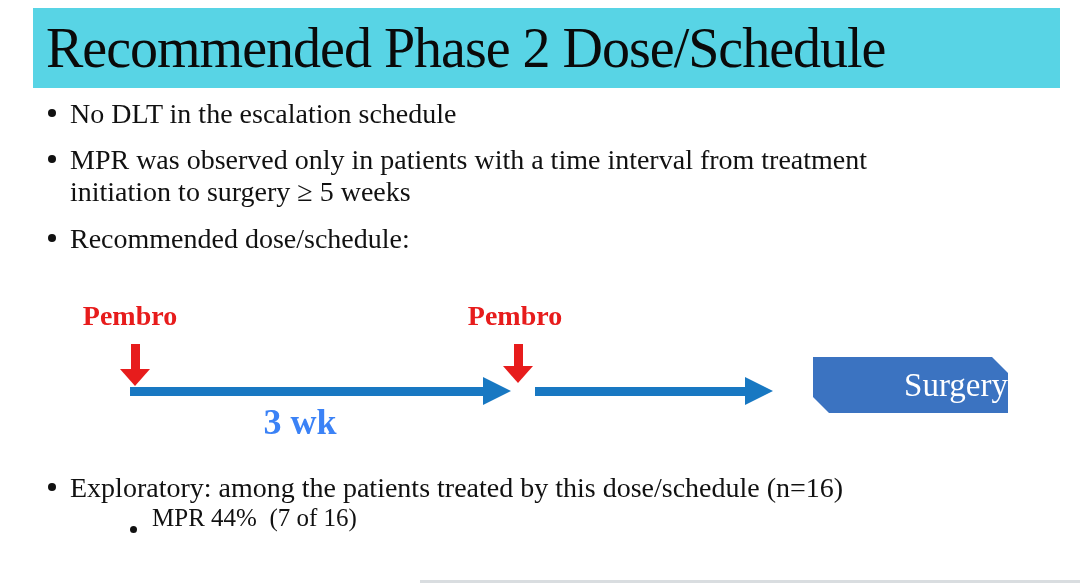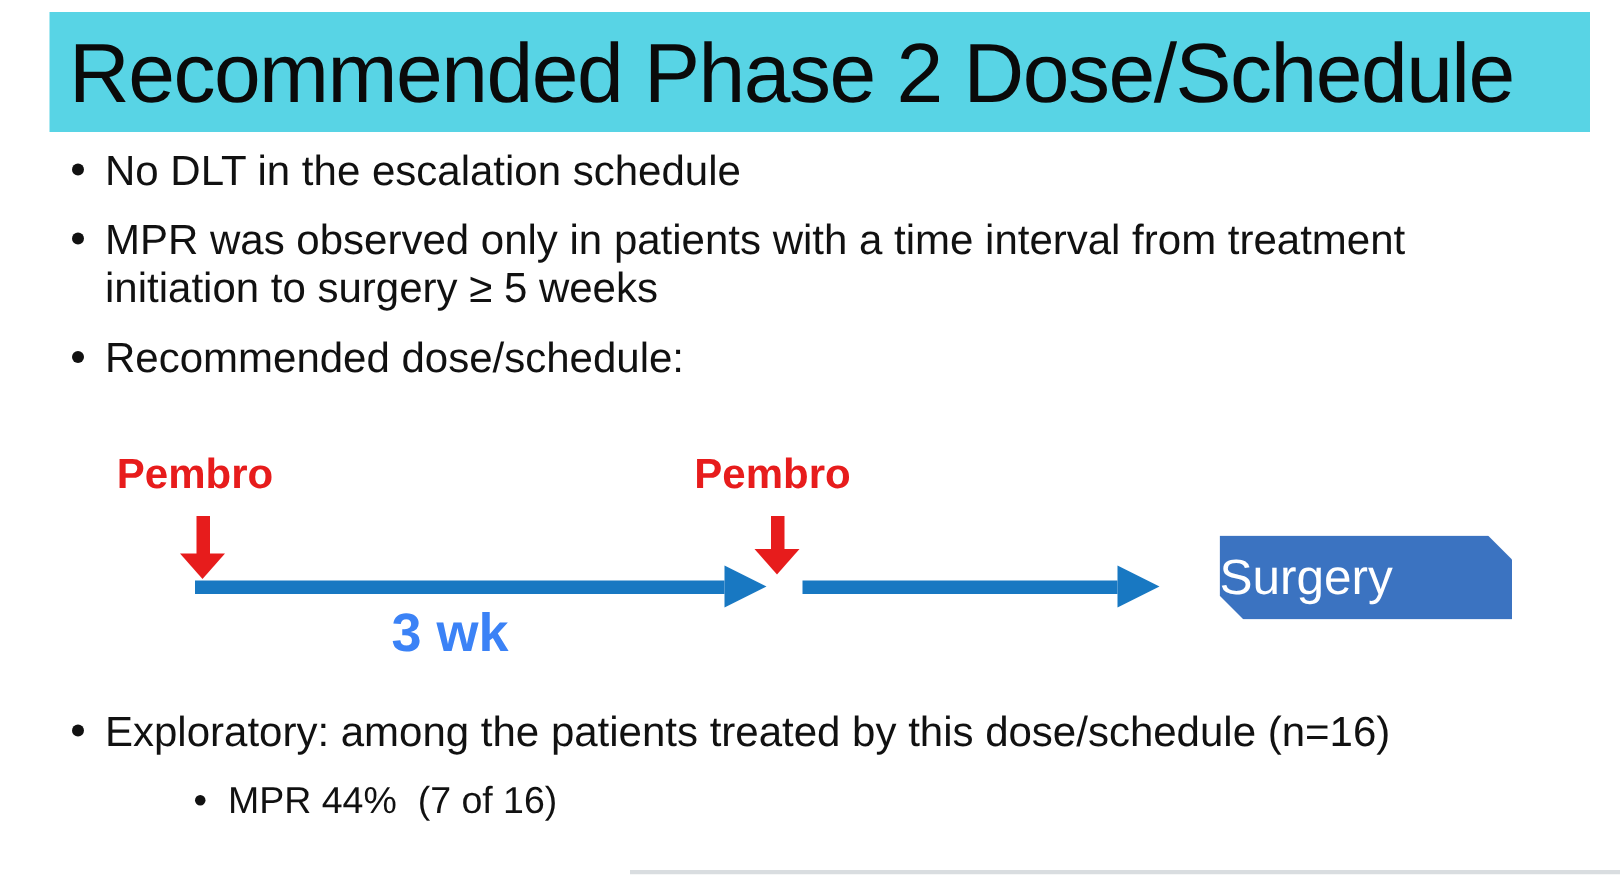--- a/index.html
+++ b/index.html
@@ -3,21 +3,21 @@
 <meta charset="utf-8">
 <style>
   :root{
     --title-bg:#58d4e5;
     --accent-red:#e71c1c;
     --arrow-blue:#1878c2;
     --box-blue:#3b73c1;
     --text:#111111;
     --bg:#ffffff;
   }
-  *{margin:0;padding:0;box-sizing:border-box;}
+  *{margin:0;padding:0;box-sizing:border-box;font-family:Liberation Serif, serif;}
   html,body{width:1080px;height:583px;overflow:hidden;}
   body{
     background:var(--bg);
     font-family:"Liberation Sans", sans-serif;
     color:var(--text);
     position:relative;
   }
   
   .title-bar{
     position:absolute;left:33px;top:8px;width:1027px;height:80px;
@@ -27,22 +27,22 @@
   .title-bar h1{
     font-size:56px;font-weight:400;letter-spacing:-1px;
     padding-left:13px;color:#0a0a0a;white-space:nowrap;
   }
   
   .bullets-top{position:absolute;left:44px;top:98px;width:990px;}
   .bullet-item{display:flex;align-items:flex-start;margin-bottom:14px;padding-left:4px;}
   .dot{flex:0 0 auto;width:8px;height:8px;border-radius:50%;background:var(--text);margin-top:11px;margin-right:14px;}
   .btext{font-size:28px;line-height:1.15;max-width:900px;}
   .bullets-bottom{position:absolute;left:44px;top:472px;width:1010px;}
-  .bullets-bottom .bullet-item{margin-bottom:16px;}
-  .sub-item{display:flex;align-items:flex-start;margin-bottom:7px;padding-left:86px;}
+  .bullets-bottom .bullet-item{margin-bottom:0;}
+  .sub-item{display:flex;align-items:flex-end;margin-bottom:7px;padding-left:86px;}
   .sub-item .dot{width:7px;height:7px;margin-top:10px;margin-right:15px;}
   .sub-text{font-size:25px;line-height:1.15;white-space:pre-wrap;}
   
   .diagram{position:absolute;left:0;top:0;width:1028px;height:583px;pointer-events:none;}
   .pembro{
     position:absolute;width:120px;top:300px;text-align:center;
     color:var(--accent-red);font-weight:bold;font-size:28px;
   }
   .pembro.p1{left:70px;}
   .pembro.p2{left:455px;}
@@ -62,21 +62,21 @@
     border-left:28px solid var(--arrow-blue);}
   .bhead.h1{left:483px;}
   .bhead.h2{left:745px;}
   .interval{position:absolute;top:401px;text-align:center;font-weight:bold;font-size:36px;color:#3b82f6;}
   .interval.i1{left:230px;width:140px;}
   .interval.i2{left:555px;width:170px;}
   .surgery{
     position:absolute;left:813px;top:357px;width:195px;height:56px;
     background:var(--box-blue);
     clip-path:polygon(0 0, 179px 0, 195px 16px, 195px 56px, 16px 56px, 0 40px);
-    display:flex;align-items:center;justify-content:flex-start;
+    display:flex;align-items:center;justify-content:flex-end;
     color:#ffffff;font-size:33px;
   }
   
   .edge-strip{position:absolute;left:420px;top:580px;width:660px;height:3px;background:#d9dde0;}
 </style>
 </head>
 <body>
 
 <div class="title-bar">
   <h1>Recommended Phase 2 Dose/Schedule</h1>

